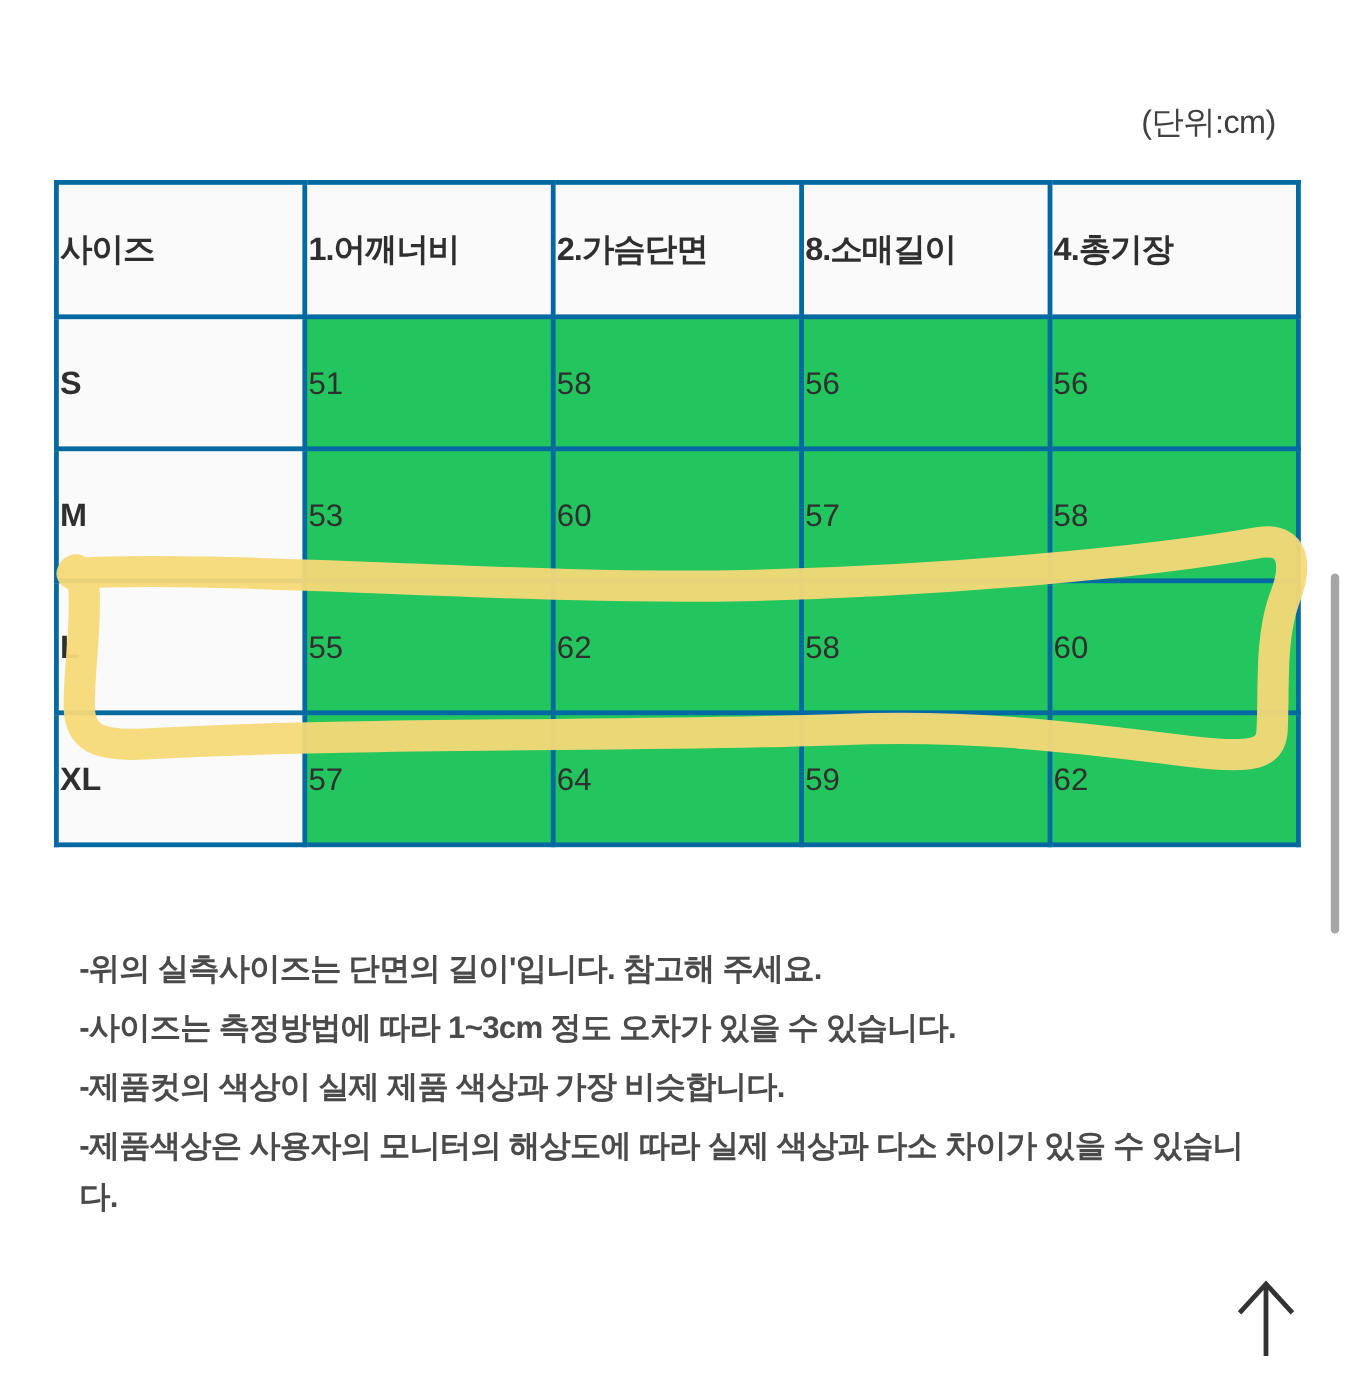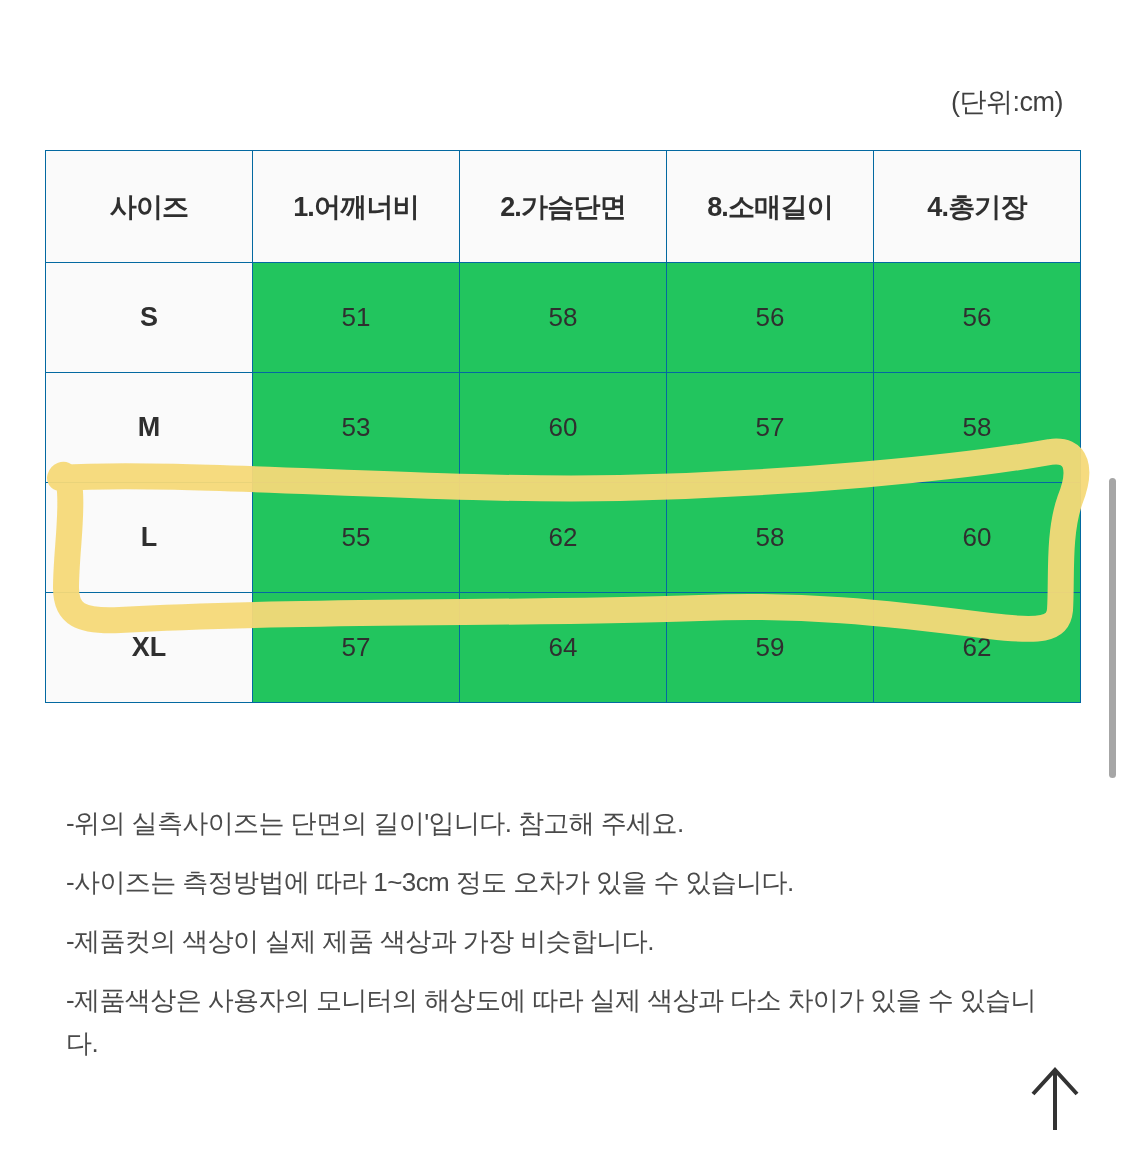--- a/index.html
+++ b/index.html
@@ -36,22 +36,22 @@
   
   .size-table {
     position: absolute;
     left: 45px;
     top: 150px;
     width: 1035px;
     border-collapse: collapse;
     table-layout: fixed;
   }
   .size-table td, .size-table th {
-    border: 1px solid #0369a1;
-    text-align: center;
+    border: 4px solid #0369a1;
+    text-align: left;
     font-weight: normal;
     color: #2f2f2f;
   }
   .size-table thead th {
     height: 112px;
     background: #fafafa;
     font-size: 27px;
     font-weight: bold;
     letter-spacing: -0.8px;
   }
@@ -82,21 +82,21 @@
   .notes {
     position: absolute;
     left: 66px;
     top: 786px;
     width: 990px;
     font-size: 26px;
     line-height: 1.65;
     color: #4a4a4a;
     letter-spacing: -0.6px;
   }
-  .notes p { margin: 16px 0 6px 0; }
+  .notes p { margin: 0 0 6px 0; font-weight: bold; }
 
   
   .scrollbar-track {
     position: absolute;
     right: 9px;
     top: 478px;
     width: 7px;
     height: 300px;
   }
   .scrollbar-thumb {

